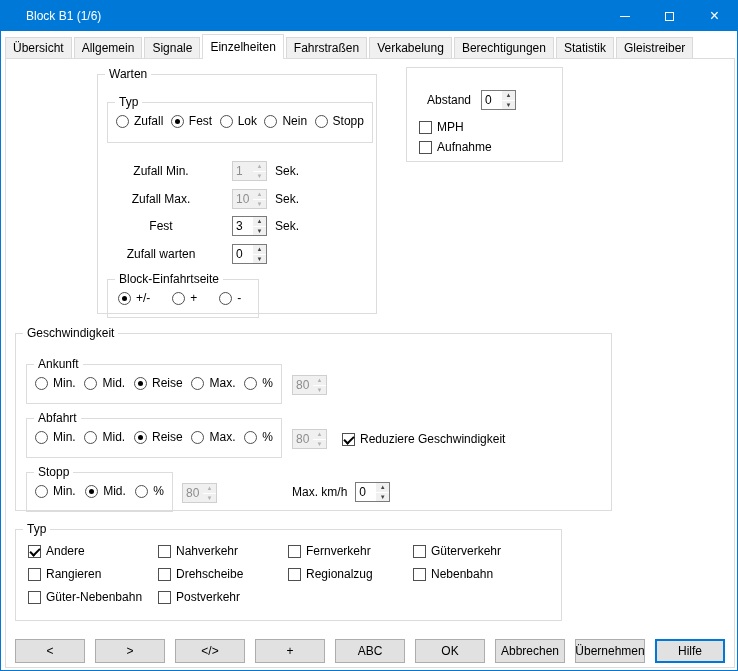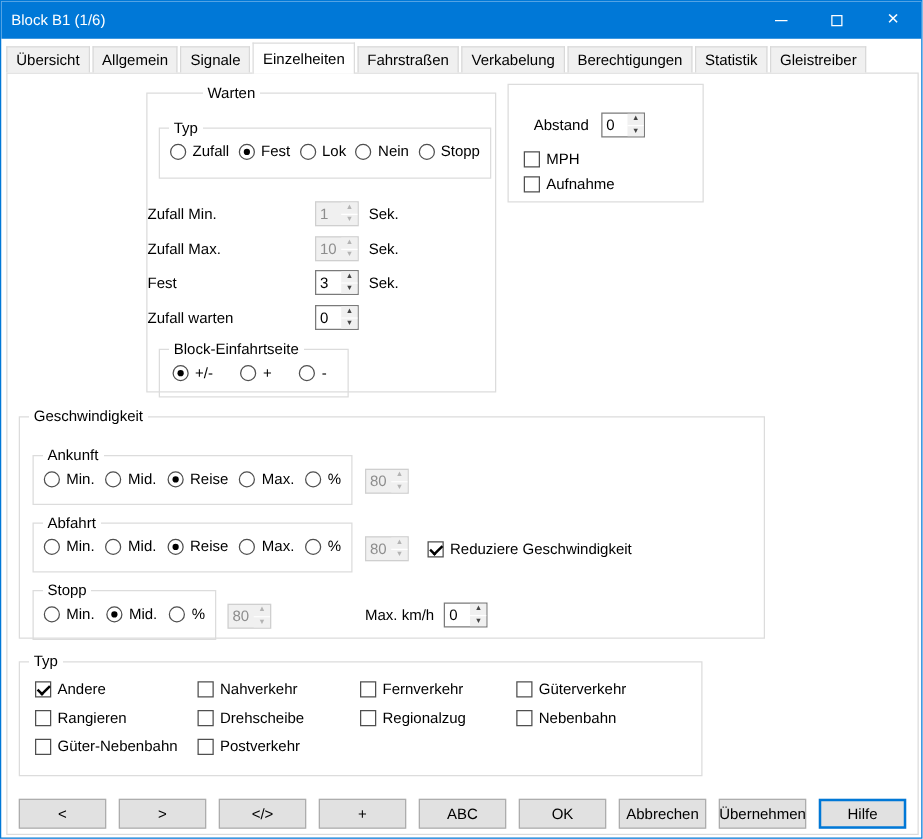--- a/index.html
+++ b/index.html
@@ -10,21 +10,21 @@
   }
   .dialog {
     position: relative; width: 738px; height: 671px;
     background: #fff; border: 1px solid #0078d7; overflow: hidden;
   }
   
   .titlebar {
     position: absolute; top: 0; left: 0; width: 100%; height: 30px;
     background: #0078d7; display: flex; align-items: center;
   }
-  .title-text { color: #fff; margin-left: 8px; font-size: 12px; }
+  .title-text { color: #fff; margin-left: 25px; font-size: 12px; }
   .window-controls { position: absolute; right: 0; top: 0; height: 30px; display: flex; }
   .win-btn { width: 45px; height: 30px; display: flex; align-items: center; justify-content: center; }
   .glyph-min { display: block; width: 10px; height: 1px; background: #fff; }
   .glyph-max { display: block; width: 9px; height: 9px; border: 1px solid #fff; }
   .glyph-close { color: #fff; font-size: 16px; line-height: 1; }
   
   .tabstrip {
     position: absolute; top: 33px; left: 4px; height: 24px;
     display: flex; align-items: flex-end; z-index: 3;
   }
@@ -83,21 +83,21 @@
   .spin-up { border-bottom: 1px solid #fff; }
   .spinner.disabled { background: #f0f0f0; border-color: #cfcfcf; }
   .spinner.disabled .spin-value { color: #8d8d8d; }
   .spinner.disabled .spin-up, .spinner.disabled .spin-down { color: #b3b3b3; }
   
   .vstack { padding: 4px 0 0 8px; }
   .vstack .radio-item { margin-bottom: 7px; }
   .hrow { display: flex; justify-content: space-between; padding: 5px 8px 0; }
   .hrow-left { display: flex; gap: 22px; padding: 5px 0 0 10px; }
   .spin-row { position: absolute; left: 0; height: 22px; display: flex; align-items: center; }
-  .spin-label { width: 126px; text-align: left; }
+  .spin-label { width: 126px; text-align: center; }
   .spin-row .spinner { margin-left: 8px; }
   .unit { margin-left: 8px; }
   .abs { position: absolute; }
   .flexrow { display: flex; align-items: center; }
   .cb-grid {
     padding: 8px 0 0 12px; display: grid;
     grid-template-columns: 130px 130px 125px 1fr; row-gap: 9px;
   }
   
   .button-row {
@@ -105,21 +105,21 @@
     display: flex; justify-content: space-between; z-index: 2;
   }
   .btn {
     width: 70px; height: 24px; background: #e1e1e1; border: 1px solid #adadad;
     font-family: inherit; font-size: 12px; color: #000;
     display: flex; align-items: center; justify-content: center; cursor: default;
   }
   .btn.default { border: 2px solid #0078d7; }
   
   #fs-steigung { left: 14px; top: 66px; width: 82px; height: 77px; }
-  #fs-warten   { left: 116px; top: 66px; width: 280px; height: 247px; padding-left: 37px; }
+  #fs-warten   { left: 96px; top: 66px; width: 280px; height: 247px; }
   #fs-warten-typ { position: absolute; left: 9px; top: 14px; width: 266px; height: 48px; border: 1px solid #dcdcdc; }
   #fs-einfahrt   { position: absolute; left: 9px; top: 191px; width: 152px; height: 46px; border: 1px solid #dcdcdc; }
   #fs-messung  { left: 405px; top: 66px; width: 157px; height: 95px; }
   #fs-geschw   { left: 14px; top: 325px; width: 597px; height: 185px; }
   #fs-ankunft  { position: absolute; left: 10px; top: 17px; width: 256px; height: 47px; border: 1px solid #dcdcdc; }
   #fs-abfahrt  { position: absolute; left: 10px; top: 71px; width: 256px; height: 47px; border: 1px solid #dcdcdc; }
   #fs-stopp    { position: absolute; left: 10px; top: 125px; width: 147px; height: 47px; border: 1px solid #dcdcdc; }
   #fs-typ2     { left: 14px; top: 521px; width: 547px; height: 99px; }
 </style>
 </head>

